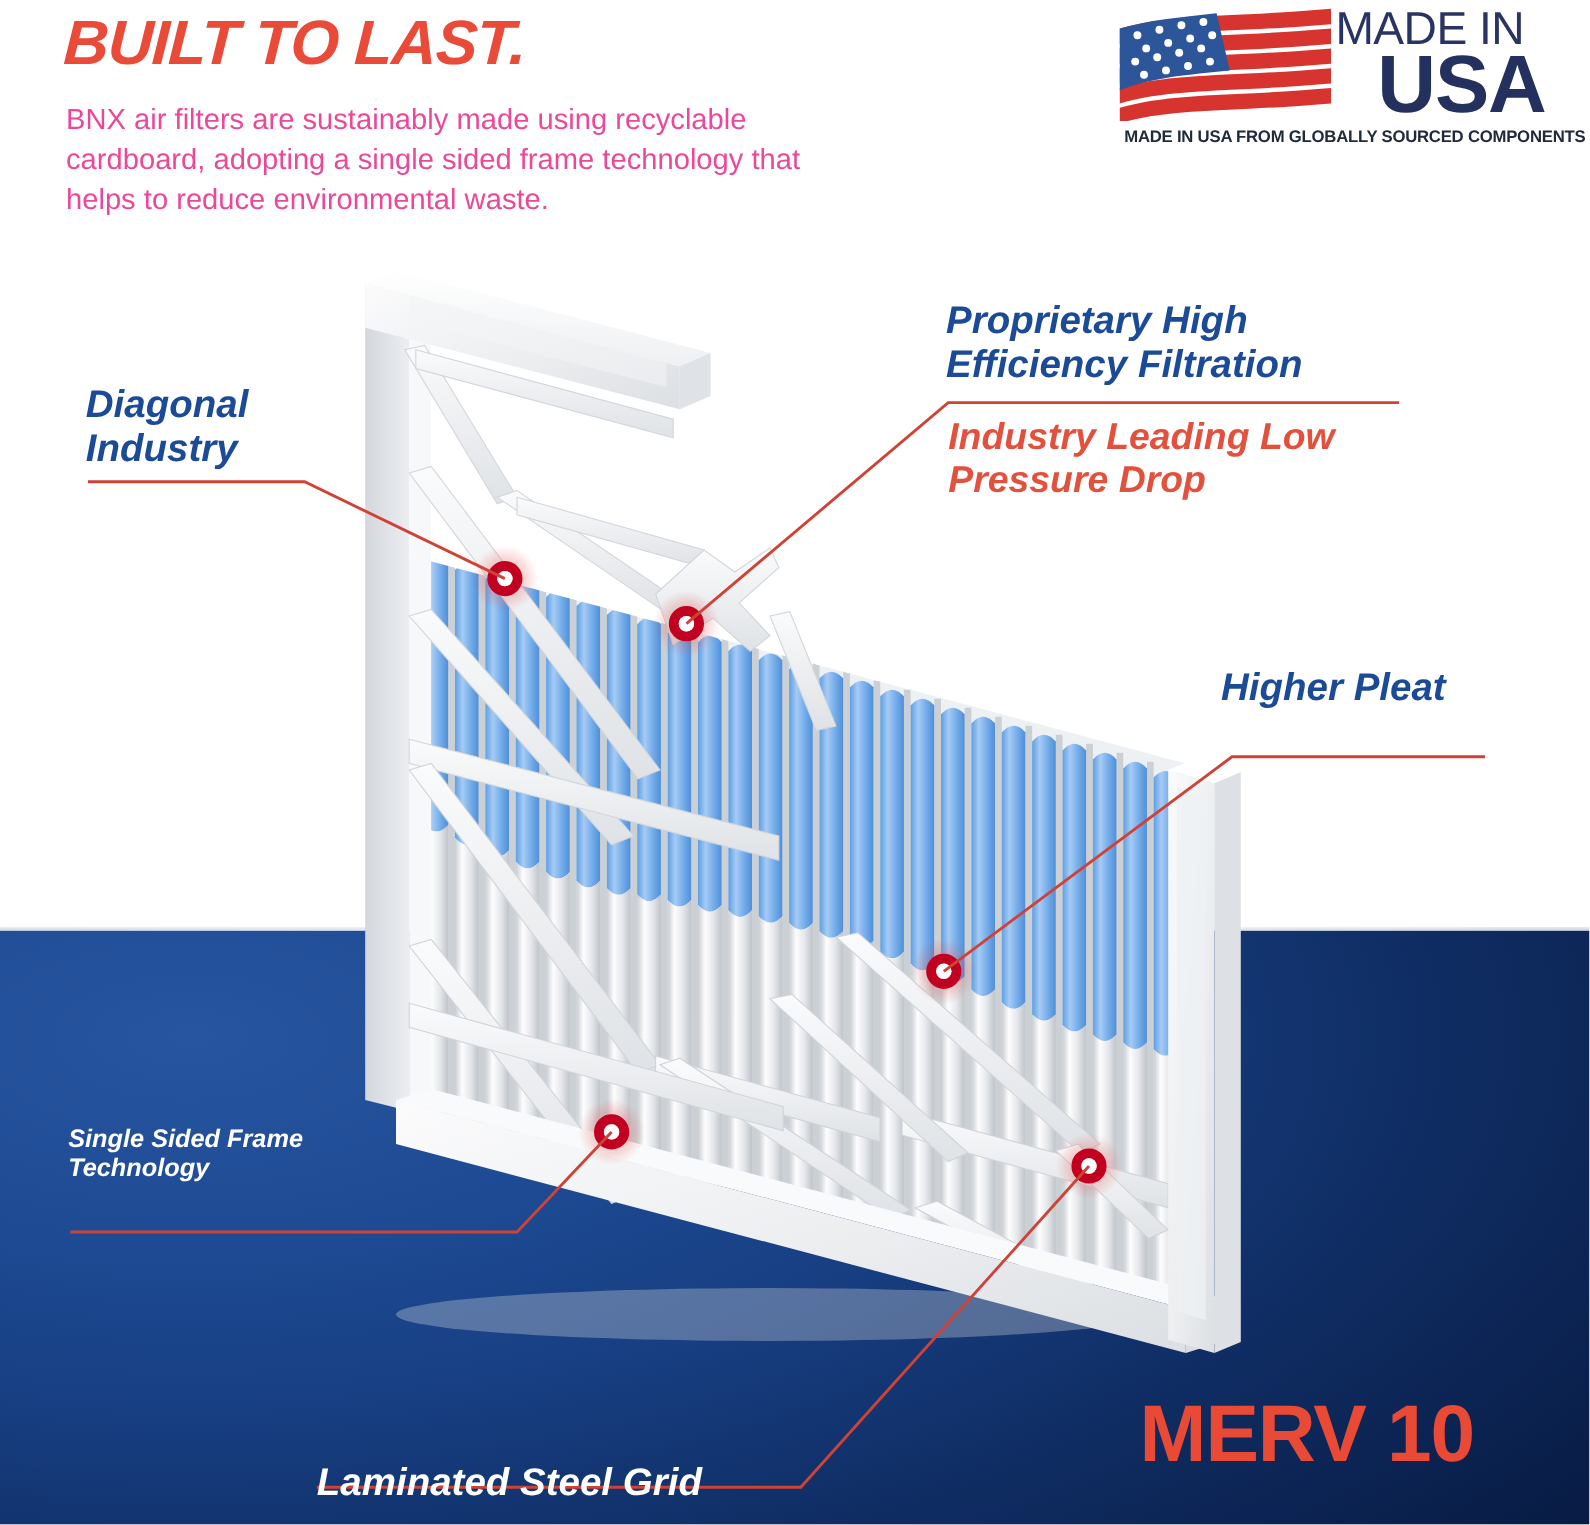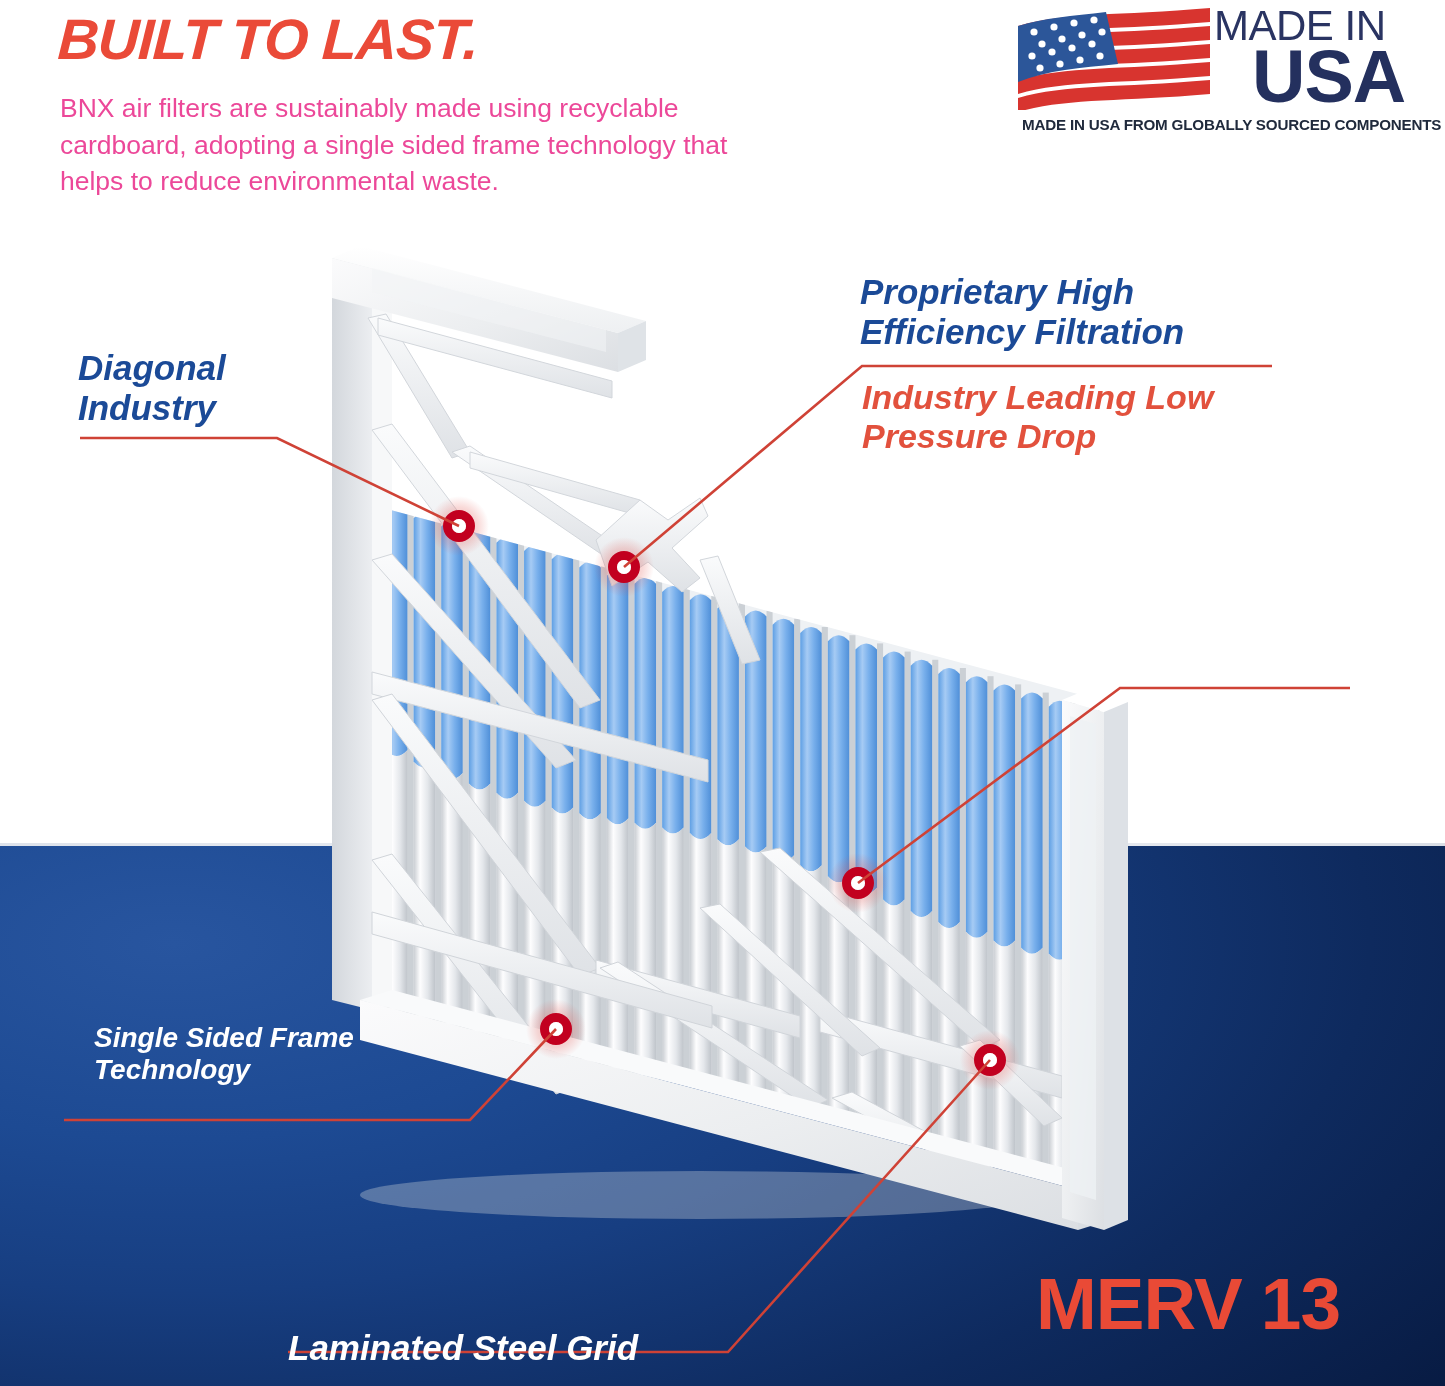--- a/index.html
+++ b/index.html
@@ -53,21 +53,21 @@
   
   .callout{position:absolute;font-weight:bold;font-style:italic;line-height:1.14;}
   .c-blue{color:#1b4a97;}
   .c-red{color:#e2513d;}
   .c-white{color:#ffffff;}
 
   .co-diagonal{left:78px;top:348px;font-size:35px;}
   .co-prop{left:860px;top:272px;font-size:35px;}
   .co-pressure{left:862px;top:378px;font-size:34px;}
   .co-pleat{left:1110px;top:605px;font-size:35px;}
-  .co-ssf{left:62px;top:1022px;font-size:28px;margin-left:32px;}
+  .co-ssf{left:62px;top:1022px;font-size:23px;}
   .co-steel{left:288px;top:1282px;font-size:35px;margin-top:46px;}
 
   .merv{
     position:absolute;left:1036px;top:1262px;
     font-size:73px;font-weight:bold;letter-spacing:-1px;
     color:#e94a36;white-space:nowrap;
   }
 
   svg.layer{position:absolute;left:0;top:0;width:1445px;height:1386px;pointer-events:none;}
   svg.art{position:absolute;left:0;top:0;width:1445px;height:1386px;}
@@ -350,26 +350,27 @@
     <div>Proprietary High</div>
     <div>Efficiency Filtration</div>
   </div>
 
   <div class="callout c-red co-pressure">
     <div>Industry Leading Low</div>
     <div>Pressure Drop</div>
   </div>
 
   <div class="callout c-blue co-pleat">
+    <div>Higher Pleat</div>
   </div>
 
   <div class="callout c-white co-ssf">
     <div>Single Sided Frame</div>
     <div>Technology</div>
   </div>
 
   <div class="callout c-white co-steel">
     <div>Laminated Steel Grid</div>
   </div>
 
-  <div class="merv">MERV 13</div>
+  <div class="merv">MERV 10</div>
 
 </div>
 
 </body></html>

